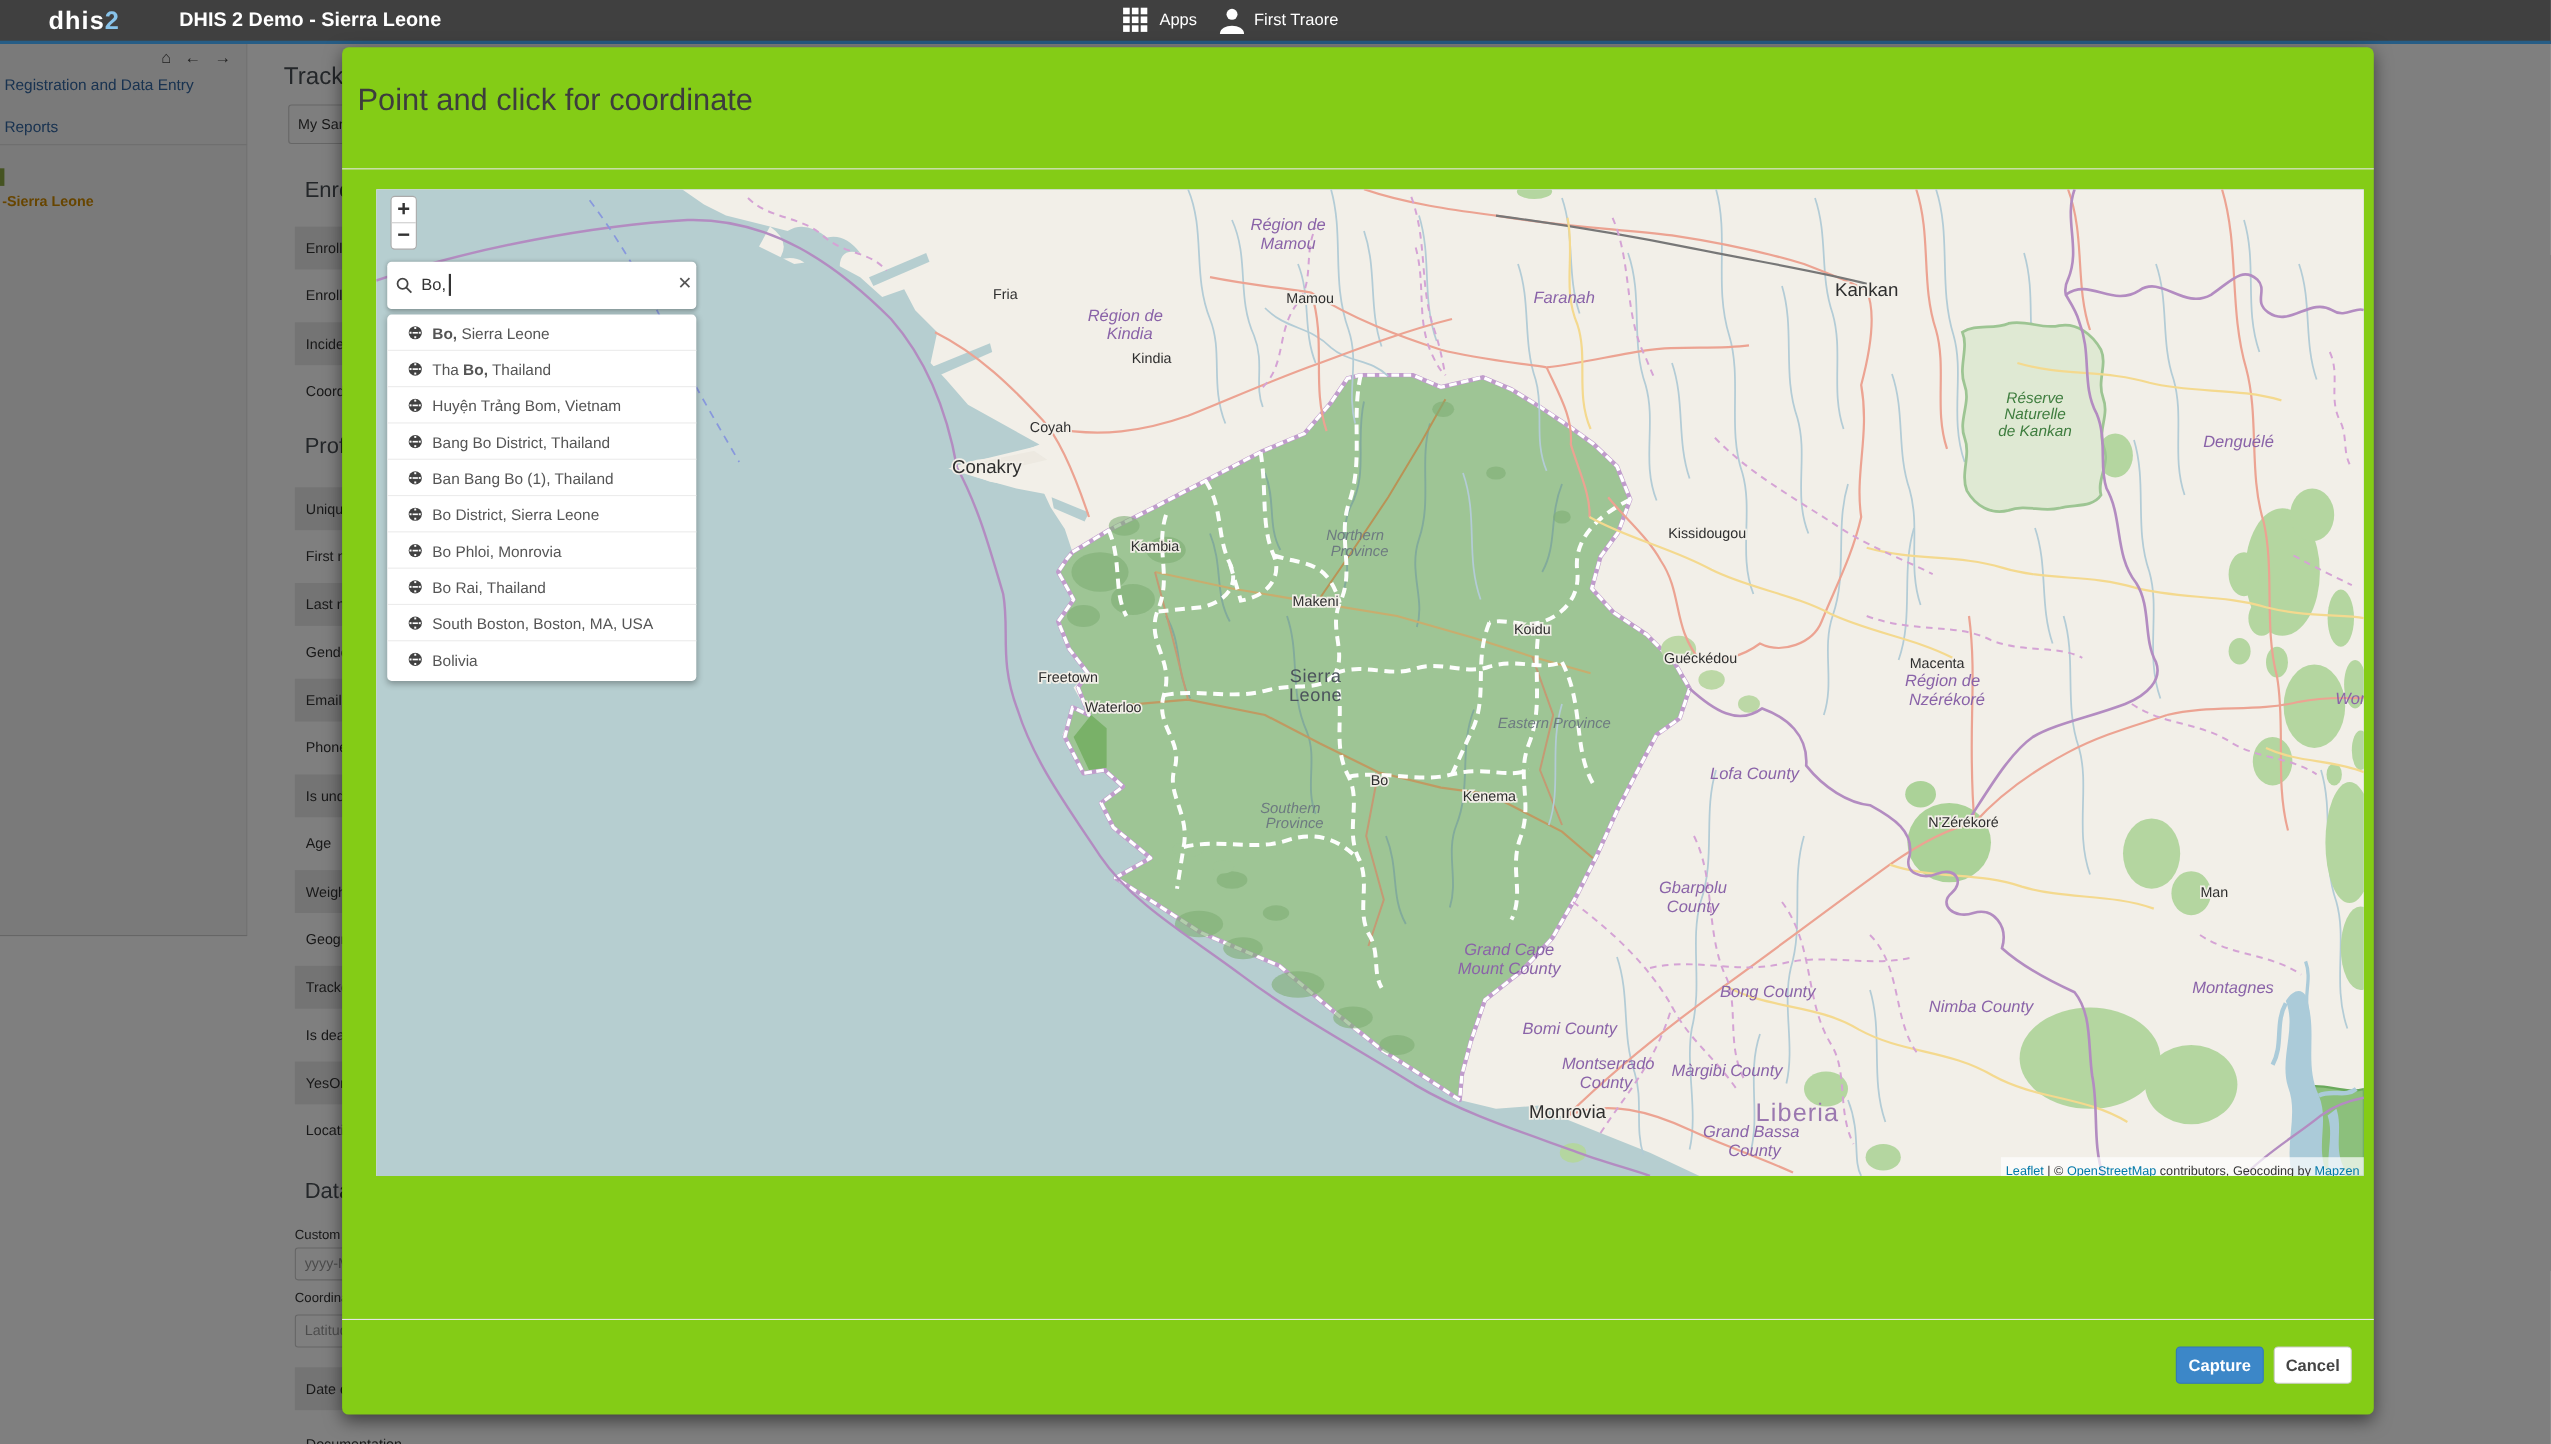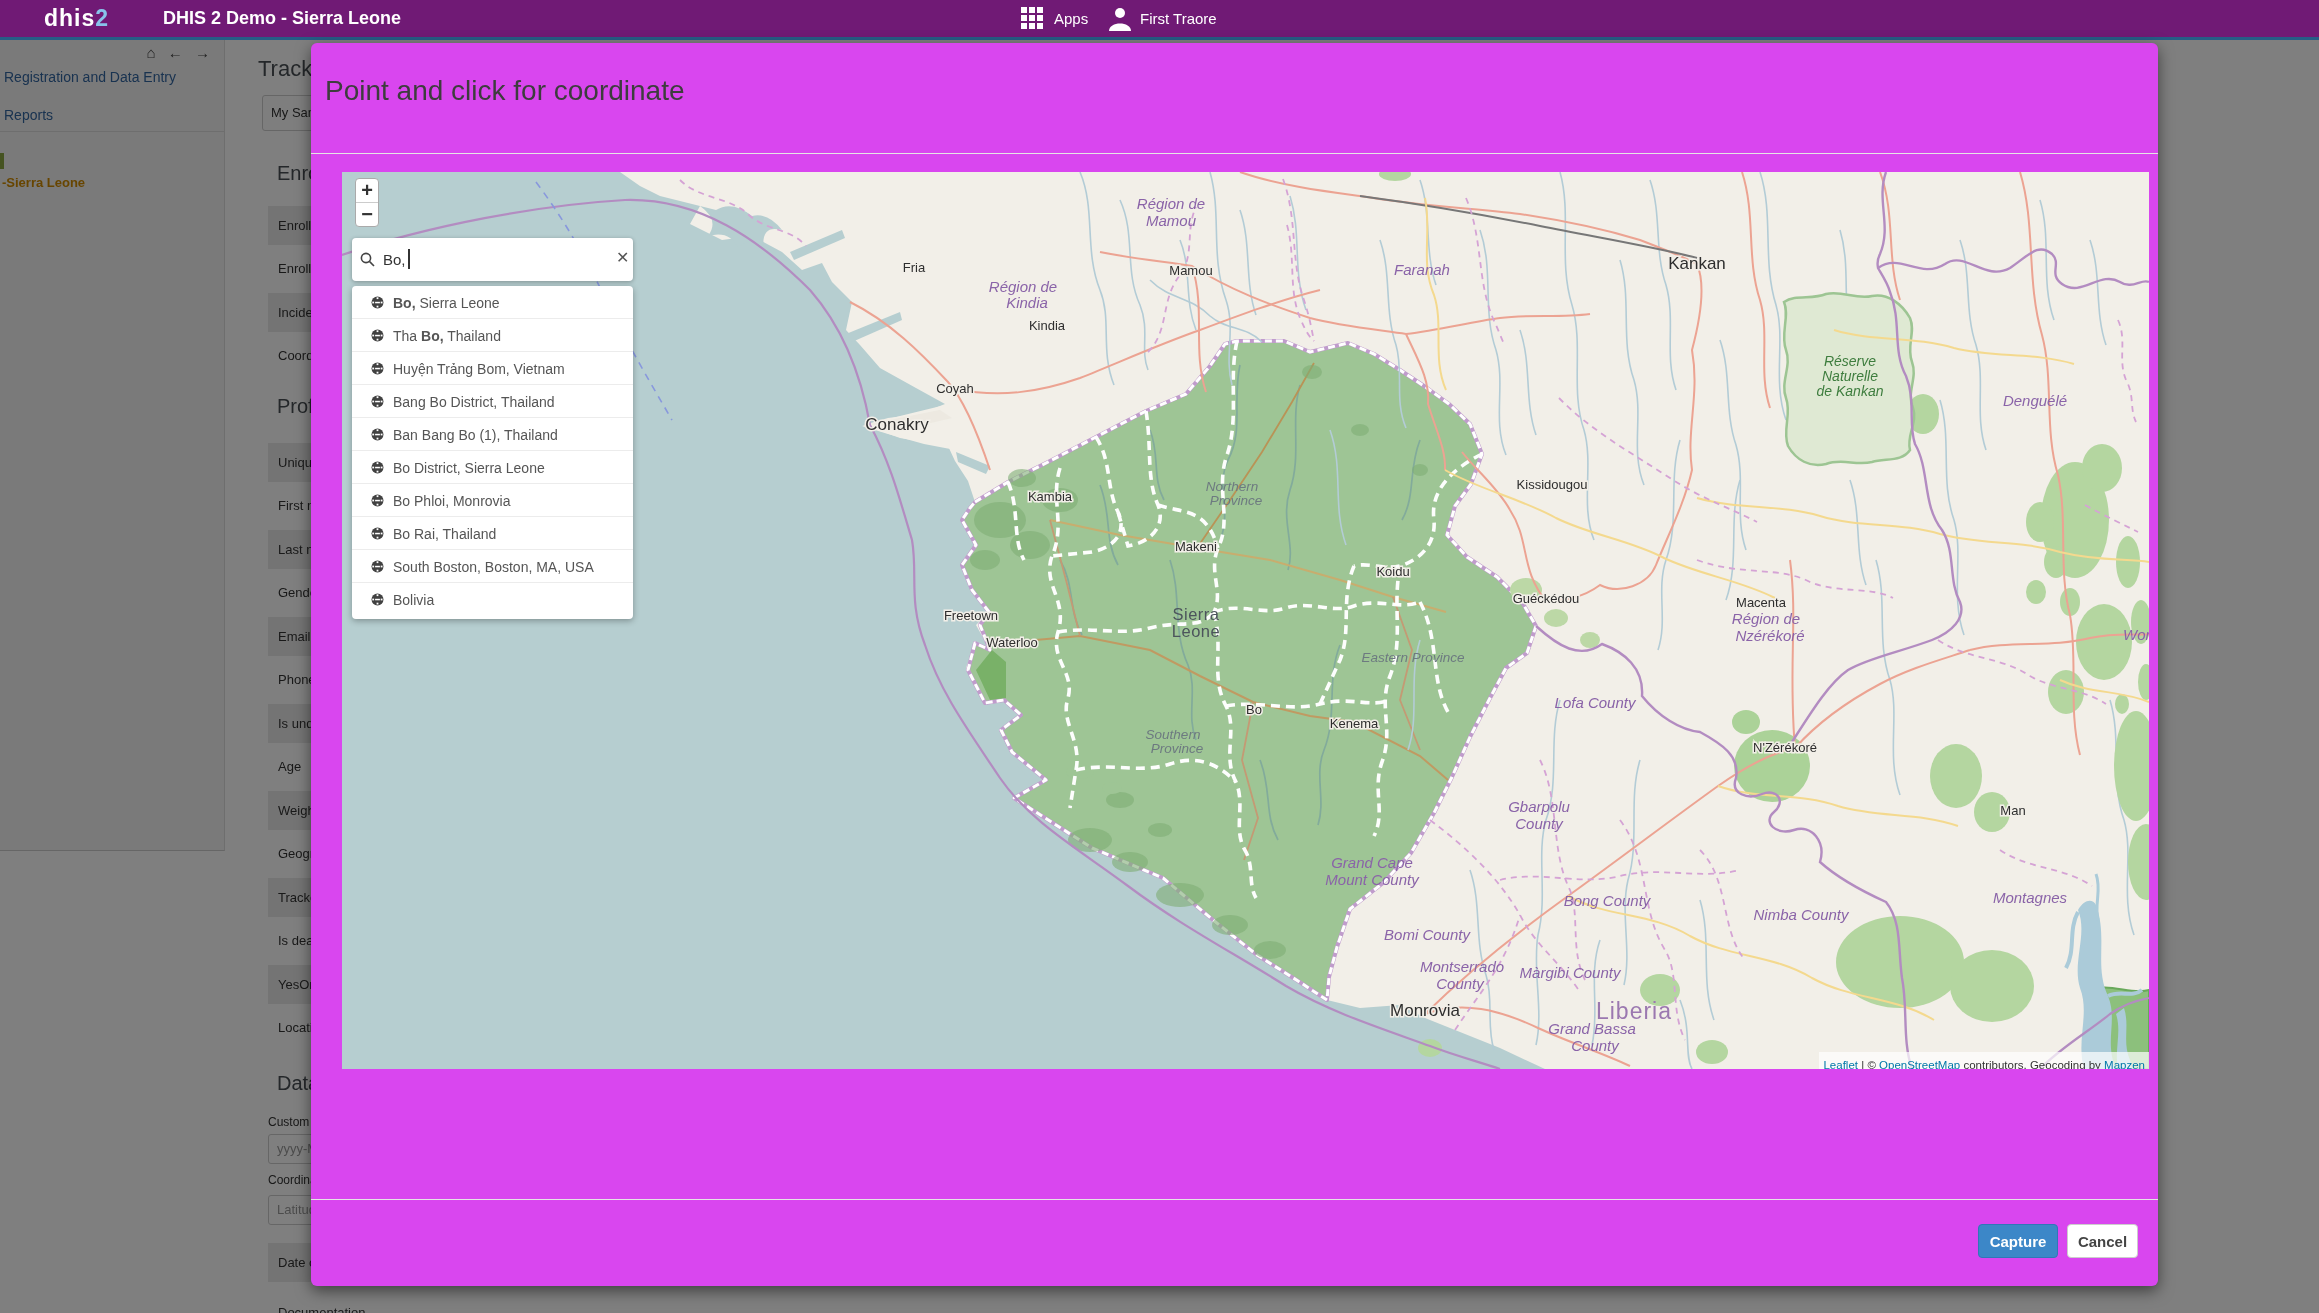--- a/index.html
+++ b/index.html
@@ -1,19 +1,19 @@
 <!DOCTYPE html>
 <html><head>
 <meta charset="utf-8">
 <style>
 * { margin:0; padding:0; box-sizing:border-box; }
 html,body { width:2319px; height:1313px; overflow:hidden; background:#fff;
   font-family:"Liberation Sans", sans-serif; }
 .topbar { position:absolute; left:0; top:0; width:2319px; height:40px;
-  background:#701a75; border-bottom:3px solid #265d86; z-index:5; }
+  background:#404040; border-bottom:3px solid #265d86; z-index:5; }
 .logo { position:absolute; left:44px; top:5px; font-size:23px; font-weight:bold; color:#fff; letter-spacing:1px;}
 .logo span { color:#88c3ea; }
 .apptitle { position:absolute; left:163px; top:8px; white-space:nowrap; font-size:18px; font-weight:bold; color:#fff; }
 .hdr-right { position:absolute; left:1021px; top:0; width:400px; height:37px; color:#fff; font-size:15px; white-space:nowrap;text-align:right; }
 .gridicon { position:absolute; left:0; top:7px; width:23px; height:23px; }
 .gridicon i { position:absolute; width:6px; height:6px; background:#fff; display:block; }
 .appslbl { position:absolute; left:33px; top:10px; }
 .usericon { position:absolute; left:86px; top:5px; }
 .userlbl { position:absolute; left:119px; top:10px; white-space:nowrap; }
 
@@ -28,21 +28,21 @@
 .trackhead { position:absolute; left:33px; top:16px; font-size:22px; color:#494f54; }
 .tabbtn { position:absolute; left:37px; top:55px; width:120px; height:36px; background:#fdfdfd; border:1px solid #ccc; border-radius:3px; font-size:13px; color:#333; padding:9px 8px; }
 .sechead { position:absolute; left:52px; font-size:20px; color:#494f54; }
 .frow { position:absolute; left:43px; width:400px; height:39px; font-size:13px; color:#333; padding:12px 0 0 10px; }
 .frow.g { background:#e9e9e9; }
 .flbl { position:absolute; left:43px; font-size:12px; color:#333; }
 .finput { position:absolute; left:43px; width:260px; height:30px; border:1px solid #ccc; border-radius:3px; background:#fff; font-size:13px; color:#999; padding:6px 8px;}
 .overlay { position:absolute; left:0; top:40px; width:2319px; height:1273px; background:rgba(0,0,0,0.5); z-index:10; }
 
 
-.modal { position:absolute; left:311px; top:43px; width:1847px; height:1243px; background:#d946ef; border-radius:6px; box-shadow:0 5px 15px rgba(0,0,0,0.5); z-index:20; }
+.modal { position:absolute; left:311px; top:43px; width:1847px; height:1243px; background:#84cc16; border-radius:6px; box-shadow:0 5px 15px rgba(0,0,0,0.5); z-index:20; }
 .mtitle { position:absolute; left:14px; top:32px; font-size:28px; line-height:31px; color:#3d3d3d; }
 .msep { position:absolute; left:0; top:110px; width:1847px; height:1px; background:#e5e5e5; }
 .mapwrap { position:absolute; left:31px; top:129px; width:1807px; height:897px; background:#bccfce; overflow:hidden; }
 .mfootsep { position:absolute; left:0; top:1156px; width:1847px; height:1px; background:#e5e5e5; }
 .btn-capture { position:absolute; left:1667px; top:1181px; width:80px; height:34px; background:#3c87c8; border:1px solid #3077b8; border-radius:4px; color:#fff; font-weight:bold; font-size:15px; text-align:center; padding-top:8px; }
 .btn-cancel { position:absolute; left:1756px; top:1181px; width:71px; height:34px; background:#fff; border:1px solid #ccc; border-radius:4px; color:#444; font-weight:bold; font-size:15px; text-align:center; padding-top:8px; }
 
 
 .zoomctl { position:absolute; left:13px; top:6px; width:24px; height:49px; background:#fff; border:1px solid #aaa; border-radius:4px; z-index:40; }
 .zoomctl .zin { position:absolute; left:0; top:0; width:22px; height:24px; border-bottom:1px solid #ccc; text-align:center; font-size:20px; font-weight:bold; color:#333; line-height:23px;}

